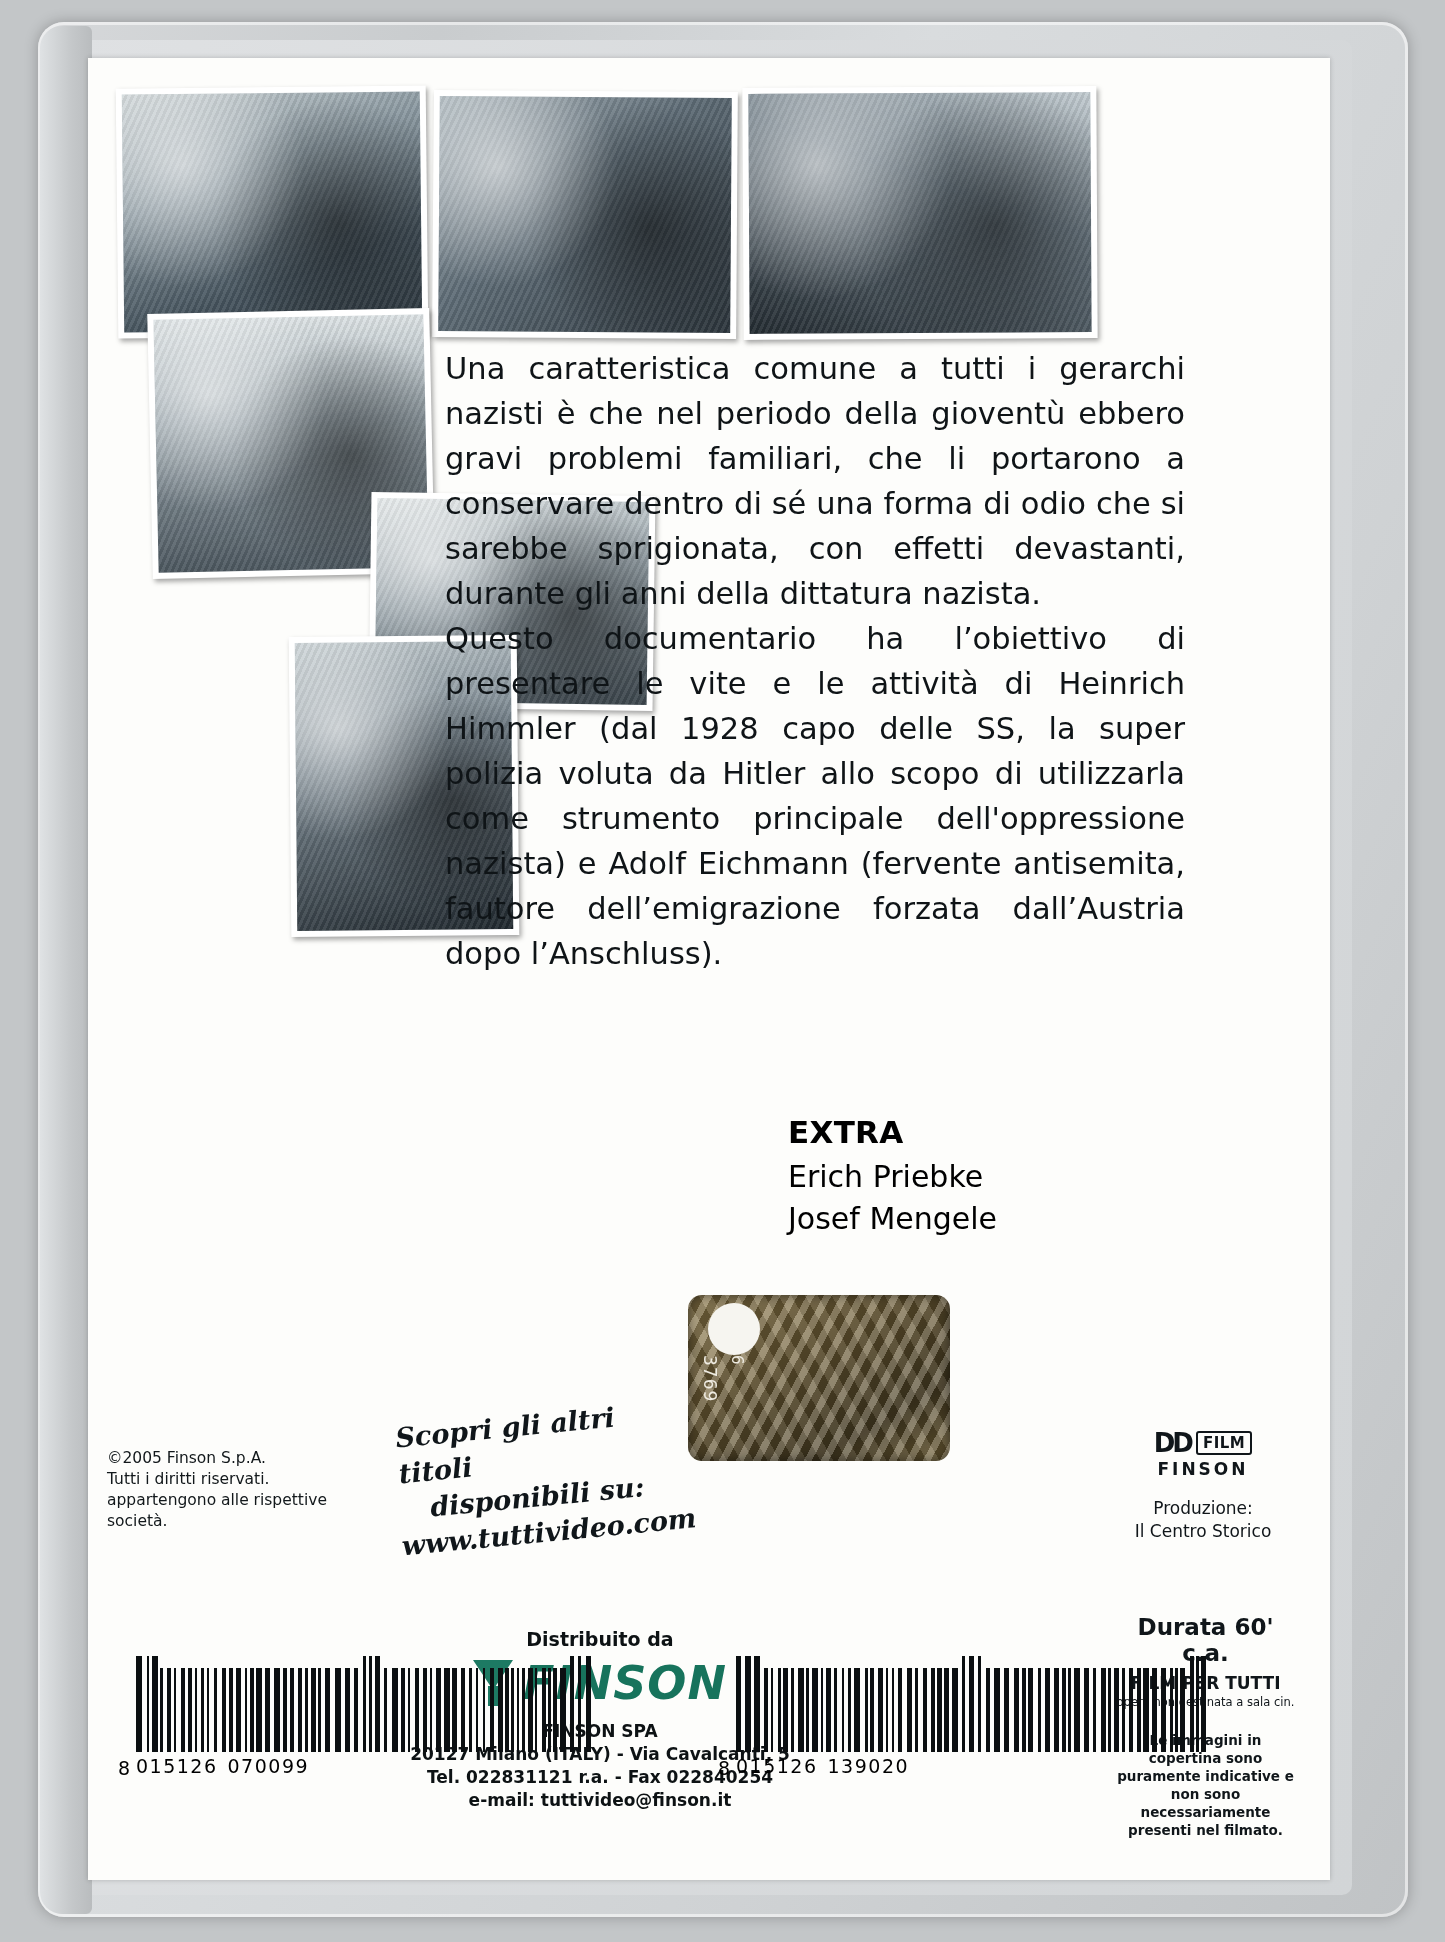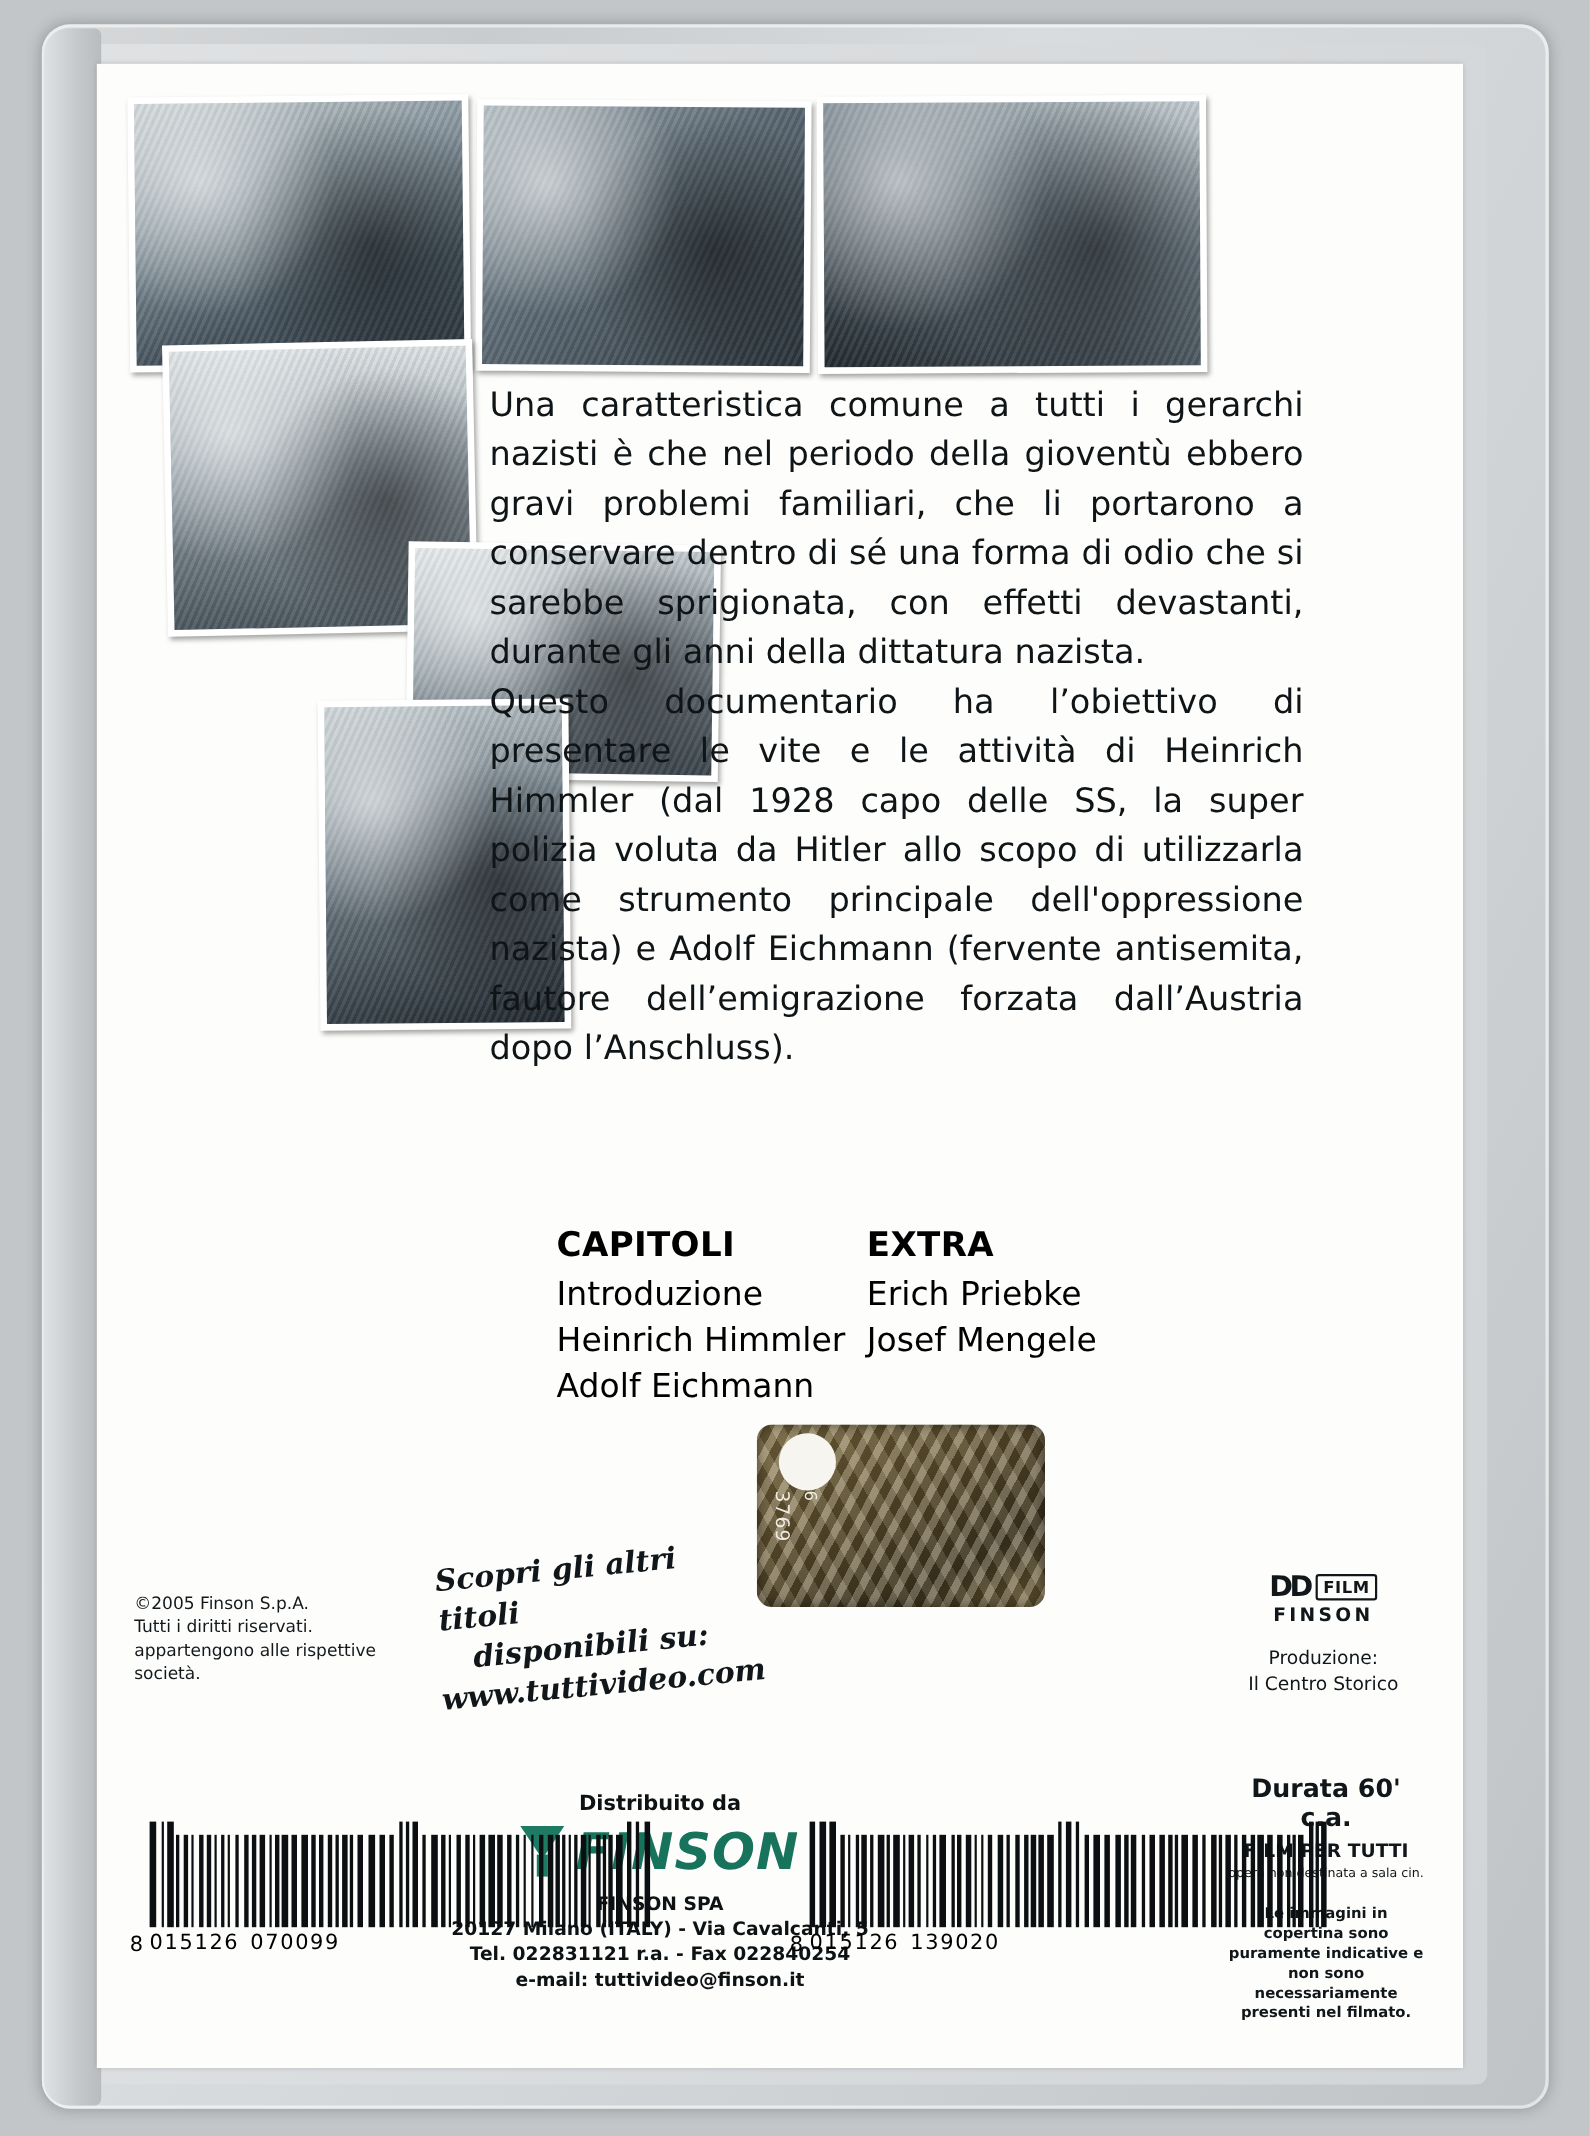--- a/index.html
+++ b/index.html
@@ -132,40 +132,34 @@
 
     <div class="photo ph-f" style="left:202px;top:578px;width:216px;height:288px;transform:rotate(-0.5deg);">
       <div class="inner ph-grain"></div>
     </div>
 
     <div class="blurb" style="left:357px;top:288px;width:740px;">
       <p class="p1">Una caratteristica comune a tutti i gerarchi nazisti è che nel periodo della gioventù ebbero gravi problemi familiari, che li portarono a conservare dentro di sé una forma di odio che si sarebbe sprigionata, con effetti devastanti, durante gli anni della dittatura nazista.</p>
       <p class="p2">Questo documentario ha l’obiettivo di presentare le vite e le attività di Heinrich Himmler (dal 1928 capo delle SS, la super polizia voluta da Hitler allo scopo di utilizzarla come strumento principale dell'oppressione nazista) e Adolf Eichmann (fervente antisemita, fautore dell’emigrazione forzata dall’Austria dopo l’Anschluss).</p>
     </div>
 
-    <div style="position:absolute;left:418px;top:1056px;">
-      <div class="sec-title">CAPITOLI</div>
-      <div class="sec-item">Introduzione</div>
-      <div class="sec-item">Heinrich Himmler</div>
-      <div class="sec-item">Adolf Eichmann</div>
-    </div>
 
     <div style="position:absolute;left:700px;top:1056px;">
       <div class="sec-title">EXTRA</div>
       <div class="sec-item">Erich Priebke</div>
       <div class="sec-item">Josef Mengele</div>
     </div>
 
     <div class="holo" style="left:600px;top:1237px;">
       <div class="hole"></div>
       <div class="hnum">3769</div>
       <div class="hnum2">6</div>
     </div>
 
-    <div class="copy" style="left:34px;top:1390px;">
+    <div class="copy" style="left:19px;top:1390px;">
       <div>©2005 Finson S.p.A.</div>
       <div>Tutti i diritti riservati.</div>
       <div>appartengono alle rispettive società.</div>
     </div>
 
     <div class="promo" style="left:312px;top:1348px;width:300px;">
       <div>Scopri gli altri titoli</div>
       <div style="margin-left:28px;">disponibili su:</div>
       <div style="margin-left:-4px;">www.tuttivideo.com</div>
     </div>

